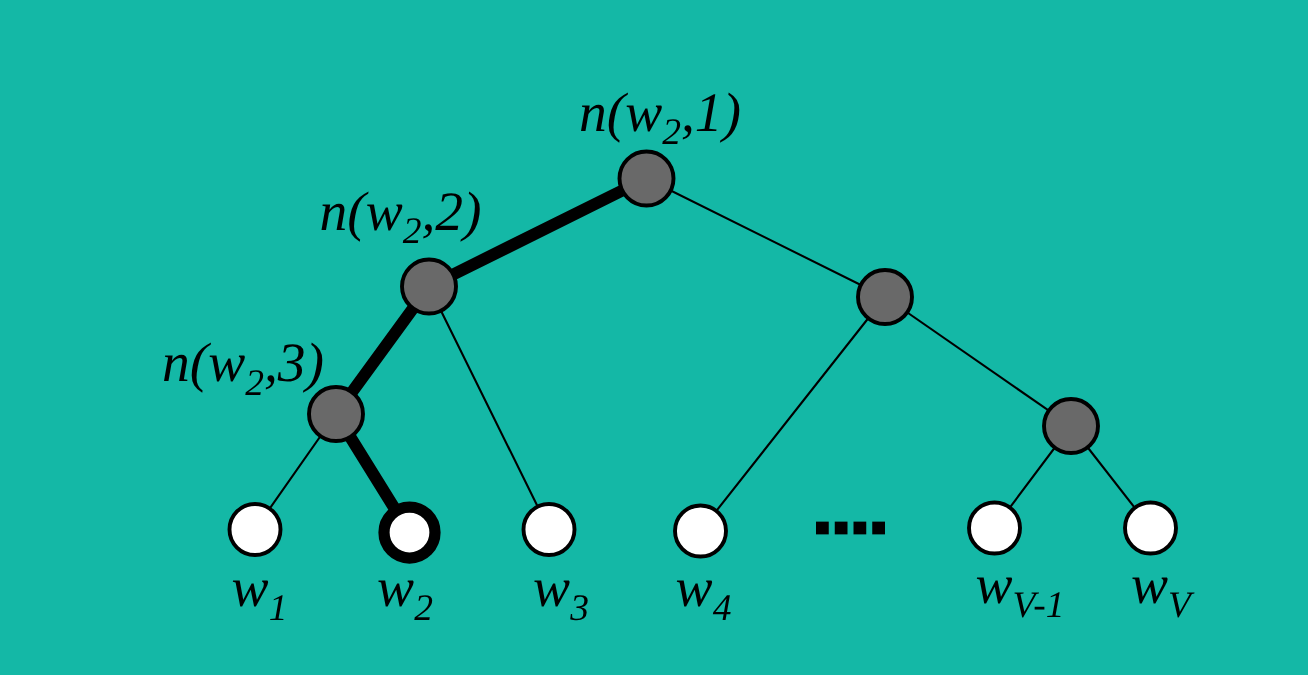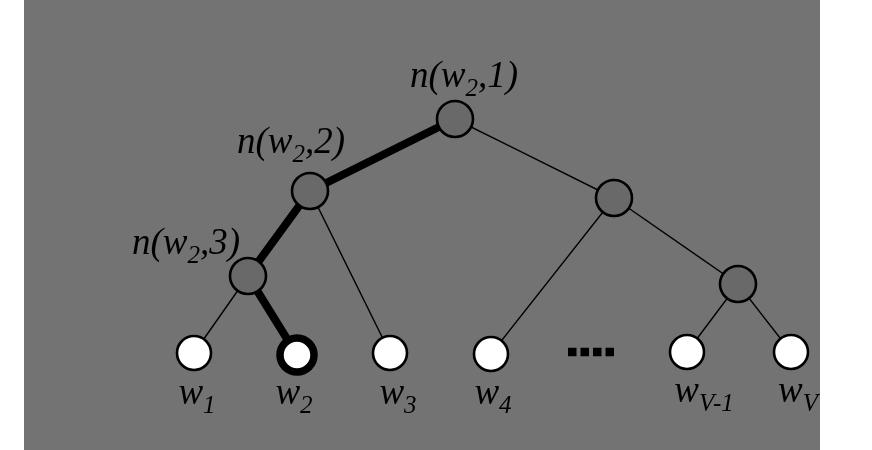--- a/index.html
+++ b/index.html
@@ -1,23 +1,22 @@
 <!DOCTYPE html>
 <html><head>
 <meta charset="utf-8">
 <style>
   html, body { margin: 0; padding: 0; background: #ffffff; }
   #stage {
     position: relative;
-    width: 796px;
+    width: 872px;
     height: 450px;
-    background: #737373;
+    background: #14b8a6;
     overflow: hidden;
     font-family: "Liberation Serif", "DejaVu Serif", serif;
-    margin-left: 24px;
   }
   svg text {
     font-family: "Liberation Serif", "DejaVu Serif", serif;
     font-style: italic;
     fill: #000000;
   }
 </style>
 </head>
 <body>
 

